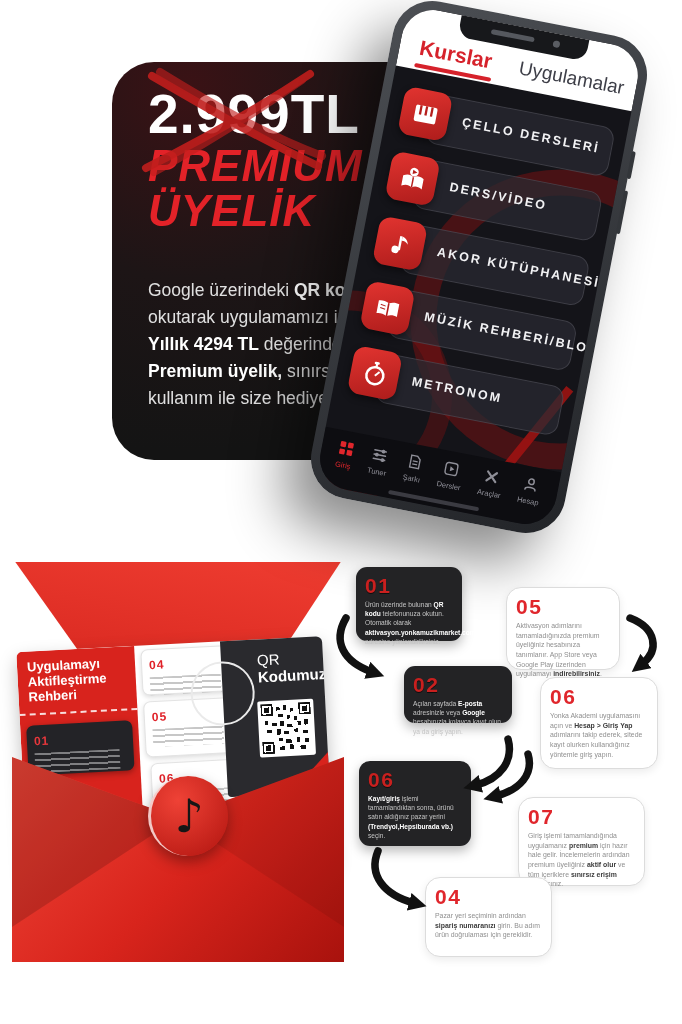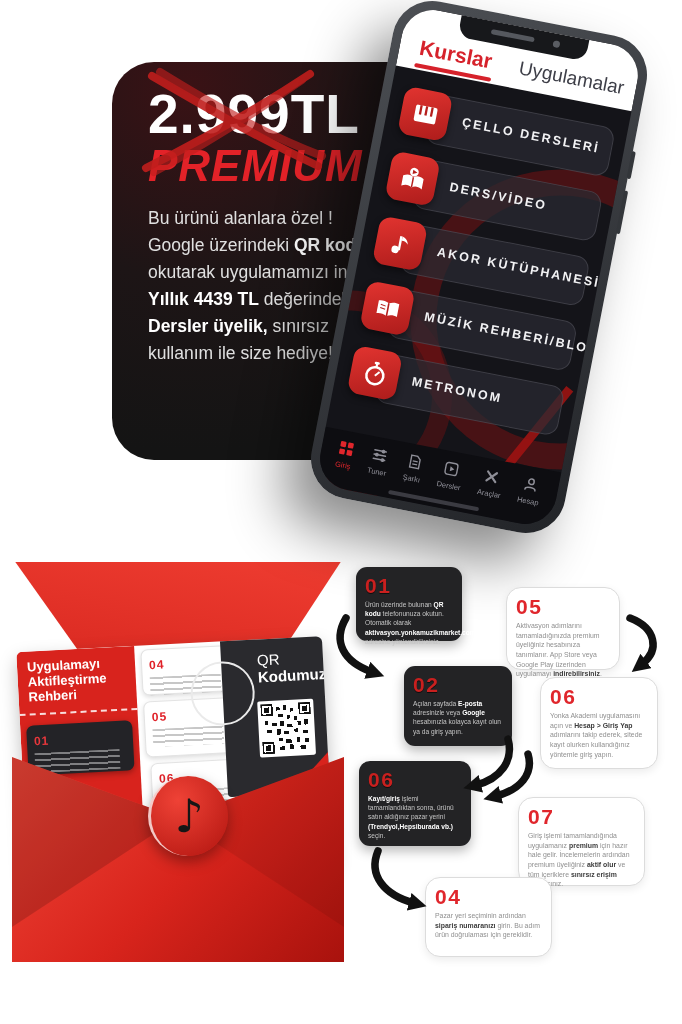--- a/index.html
+++ b/index.html
@@ -95,21 +95,21 @@
   .snum { font-weight:800; color:#e0262c; font-size:21px; letter-spacing:1.5px; line-height:1; }
   .stext { margin-top:4px; line-height:1.4; }
   .step-dark { background:#232325; box-shadow:0 5px 12px rgba(0,0,0,.28); }
   .step-dark .snum { color:#c9201f; text-shadow:0 1px 0 rgba(0,0,0,.6); }
   .step-dark .stext { font-size:6.6px; color:#c4c4c4; }
   .step-dark b { color:#fff; }
   .step-light { background:#fff; border:1.5px solid #dcdcdc; border-radius:15px; box-shadow:0 3px 8px rgba(0,0,0,.08); }
   .step-light .stext { font-size:6.9px; color:#8f8f8f; }
   .step-light b { color:#3c3c3c; }
   .s01 { left:356px; top:567px; width:106px; height:74px; }
-  .s02 { left:404px; top:666px; width:108px; height:80px; }
+  .s02 { left:404px; top:666px; width:108px; height:57px; }
   .s03 { left:359px; top:761px; width:112px; height:85px; }
   .s04 { left:425px; top:877px; width:127px; height:80px; }
   .s05 { left:506px; top:587px; width:114px; height:83px; }
   .s06 { left:540px; top:677px; width:118px; height:92px; }
   .s07 { left:518px; top:797px; width:127px; height:89px; }
   .arrow { position:absolute; z-index:2; }
 </style>
 </head>
 <body>
 
@@ -120,26 +120,27 @@
       <svg class="scribble" width="200" height="112" viewBox="0 0 200 112">
         <g fill="none" stroke="#c01e1c" stroke-width="8" stroke-linecap="round" opacity="0.9">
           <path d="M 18 10 C 70 40, 120 70, 184 100"></path>
           <path d="M 176 8 C 120 45, 60 78, 12 102"></path>
           <path d="M 26 6 C 78 38, 126 66, 188 90" opacity="0.7"></path>
           <path d="M 168 14 C 116 50, 64 82, 20 106" opacity="0.7"></path>
         </g>
       </svg>
     </div>
     <div class="h-red">PREMIUM</div>
+    <div class="h-red">ÜYELİK</div>
     <div class="promo-body">
-      <span>Bu ürünü alanlara özel !</span><br>
+      <br>
       <span>Google üzerindeki </span><b>QR kodu</b><br>
       <span>okutarak uygulamamızı indirin.</span><br>
-      <b>Yıllık 4439 TL</b><span> değerindeki</span><br>
-      <b>Dersler üyelik,</b><span> sınırsız</span><br>
+      <b>Yıllık 4294 TL</b><span> değerindeki</span><br>
+      <b>Premium üyelik,</b><span> sınırsız</span><br>
       <span>kullanım ile size hediye!</span>
     </div>
   </div>
 </div>
 
 <div class="phone">
   <div class="side-btn sb1"></div>
   <div class="side-btn sb2"></div>
   <div class="screen">
     <div class="swirl swirl1"></div>

